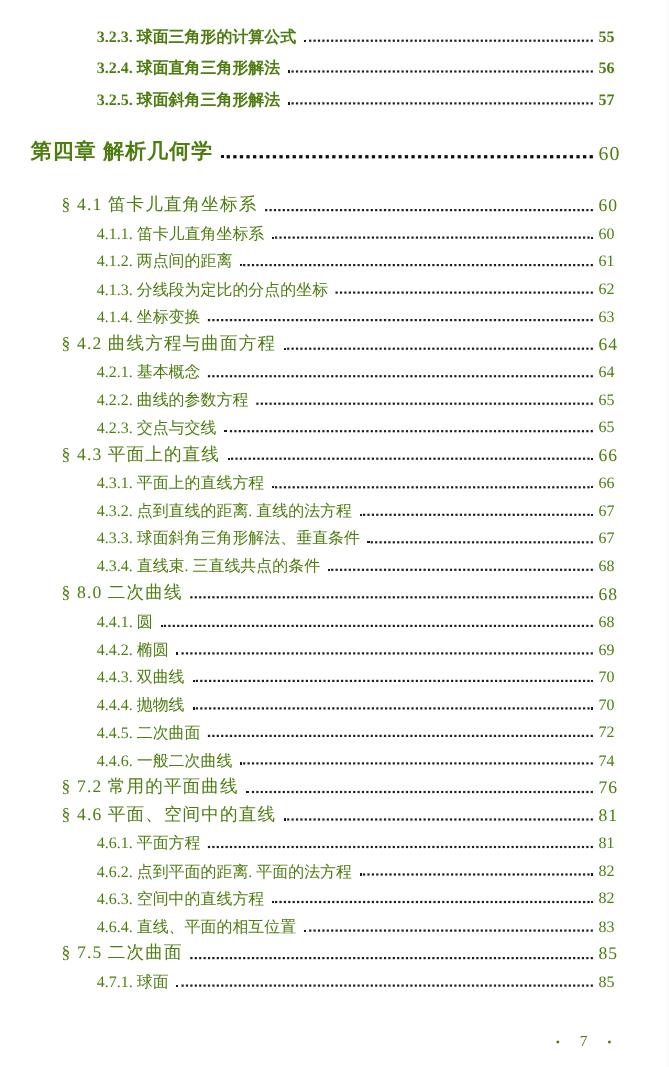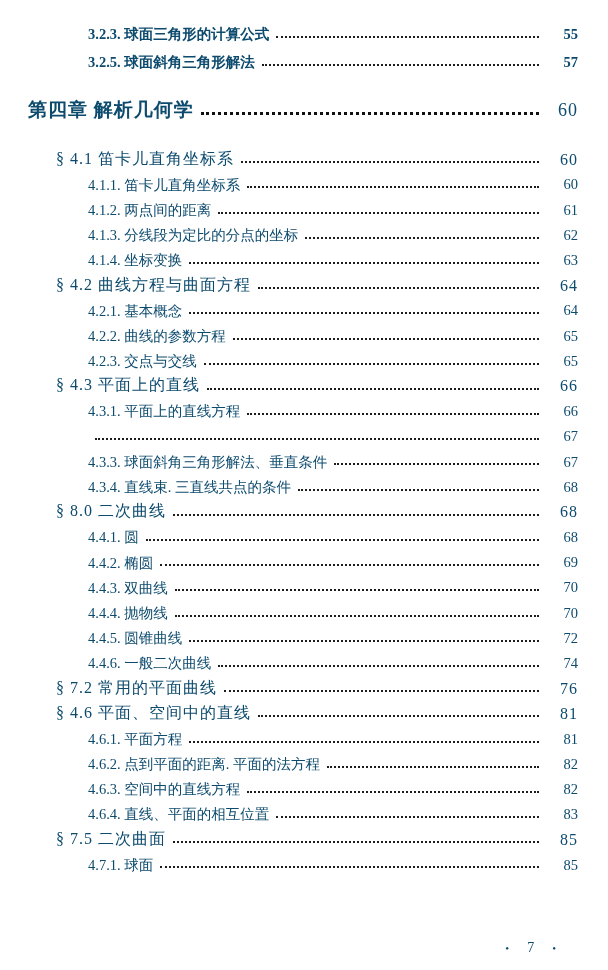--- a/index.html
+++ b/index.html
@@ -2,42 +2,41 @@
 <html><head>
 <meta charset="utf-8">
 <style>
   html,body { margin:0; padding:0; background:#e8e8e8; }
   .page {
     position: relative;
     width: 608px;
     height: 970px;
     margin: 0 auto;
     background: #ffffff;
-    color: #0c4a6e;
+    color: #4d7c0f;
     font-family: "Liberation Serif", "DejaVu Serif", serif;
     overflow: hidden;
     box-sizing: border-box;
     padding-top: 14px;
   }
   .row {
     display: flex;
     align-items: flex-end;
     padding-right: 30px;
     box-sizing: border-box;
   }
   .row .t { white-space: nowrap; line-height: 1.15; }
   .row .leader {
     flex: 1;
     border-bottom: 2px dotted #1c1c1c;
     margin: 0 5px 5px 7px;
     min-width: 12px;
   }
   .row .p {
     min-width: 34px;
-    text-align: right;
     line-height: 1.1;
     font-family: "Liberation Serif", "DejaVu Serif", serif;
   }
   
   .lvl2 { padding-left: 88px; font-size: 14.5px; height: 28px; }
   .lvl1 { padding-left: 56px; font-size: 16px;  }
   .top-block .lvl2 { height: 28.5px; font-weight: bold; }
   .main-block .row { height: 25.2px; }
   .main-block .lvl1 { letter-spacing: 1px; }
   .part-heading {
@@ -76,20 +75,25 @@
 
 <div class="page">
 
   <div class="top-block">
     <div class="row lvl2">
       <span class="t">3.2.3. 球面三角形的计算公式</span>
       <span class="leader"></span>
       <span class="p">55</span>
     </div>
     <div class="row lvl2">
+      <span class="t">3.2.4. 球面直角三角形解法</span>
+      <span class="leader"></span>
+      <span class="p">56</span>
+    </div>
+    <div class="row lvl2">
       <span class="t">3.2.5. 球面斜角三角形解法</span>
       <span class="leader"></span>
       <span class="p">57</span>
     </div>
   </div>
 
 
   <div class="row chapter-row">
     <span class="t">第四章  解析几何学</span>
     <span class="leader"></span>
@@ -146,20 +150,21 @@
       <span class="t">§ 4.3  平面上的直线</span>
       <span class="leader"></span>
       <span class="p">66</span>
     </div>
     <div class="row lvl2">
       <span class="t">4.3.1. 平面上的直线方程</span>
       <span class="leader"></span>
       <span class="p">66</span>
     </div>
     <div class="row lvl2">
+      <span class="t">4.3.2. 点到直线的距离. 直线的法方程</span>
       <span class="leader"></span>
       <span class="p">67</span>
     </div>
     <div class="row lvl2">
       <span class="t">4.3.3. 球面斜角三角形解法、垂直条件</span>
       <span class="leader"></span>
       <span class="p">67</span>
     </div>
     <div class="row lvl2">
       <span class="t">4.3.4. 直线束. 三直线共点的条件</span>
@@ -185,21 +190,21 @@
       <span class="t">4.4.3. 双曲线</span>
       <span class="leader"></span>
       <span class="p">70</span>
     </div>
     <div class="row lvl2">
       <span class="t">4.4.4. 抛物线</span>
       <span class="leader"></span>
       <span class="p">70</span>
     </div>
     <div class="row lvl2">
-      <span class="t">4.4.5. 圆锥曲线</span>
+      <span class="t">4.4.5. 二次曲面</span>
       <span class="leader"></span>
       <span class="p">72</span>
     </div>
     <div class="row lvl2">
       <span class="t">4.4.6. 一般二次曲线</span>
       <span class="leader"></span>
       <span class="p">74</span>
     </div>
     <div class="row lvl1">
       <span class="t">§ 7.2  常用的平面曲线</span>

